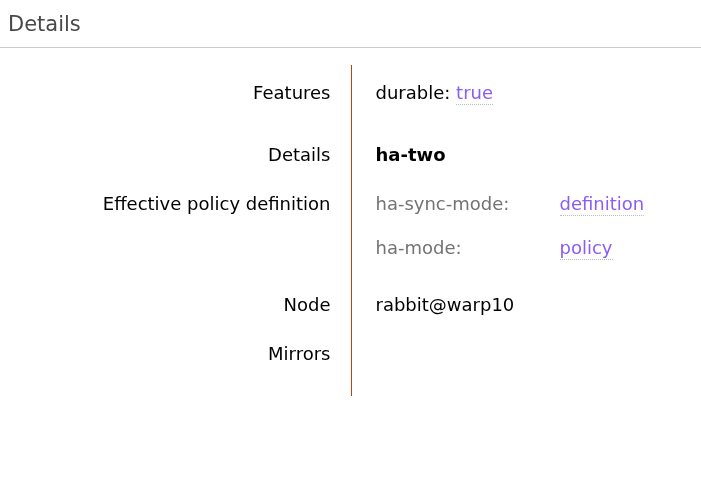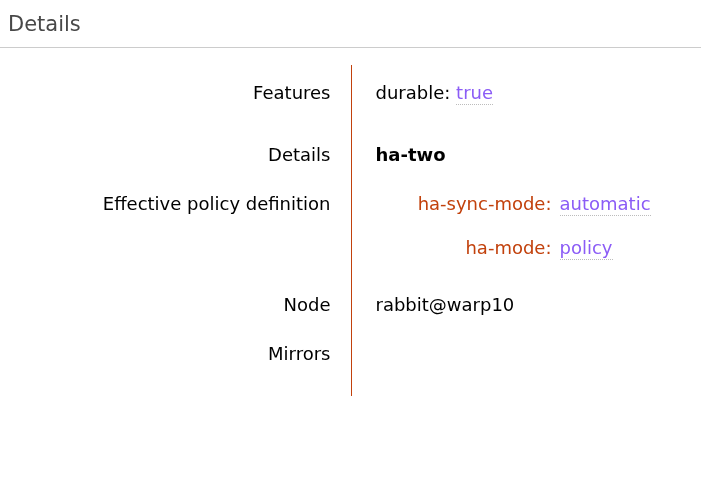--- a/index.html
+++ b/index.html
@@ -67,22 +67,22 @@
 
   td.policy-value { font-weight: bold; color: #3f3f3f; }
   td.node-value   { color: #444444; }
 
   
   table.def { border-collapse: collapse; }
   table.def td { padding: 0; line-height: 24px; vertical-align: top; }
   table.def td.def-key {
     box-sizing: border-box;
     min-width: 176px;
-    text-align: right;
-    color: #c2410c;
+    text-align: left;
+    color: #737373;
     padding-bottom: 20px;
     white-space: nowrap;
   }
   table.def td.def-val {
     padding-left: 8px;
     padding-bottom: 20px;
   }
   table.def tr.last td { padding-bottom: 8px; }
 
   tr.row-mirrors th, tr.row-mirrors td { padding-bottom: 30px; }
@@ -108,21 +108,21 @@
     </tr>
 
 
     <tr class="row-effective-policy">
       <th>Effective policy definition</th>
       <td>
         <table class="def">
           <tbody>
             <tr>
               <td class="def-key">ha-sync-mode:</td>
-              <td class="def-val"><abbr class="tip">automatic</abbr></td>
+              <td class="def-val"><abbr class="tip">definition</abbr></td>
             </tr>
             <tr class="last">
               <td class="def-key">ha-mode:</td>
               <td class="def-val"><abbr class="tip">policy</abbr></td>
             </tr>
           </tbody>
         </table>
       </td>
     </tr>
 

